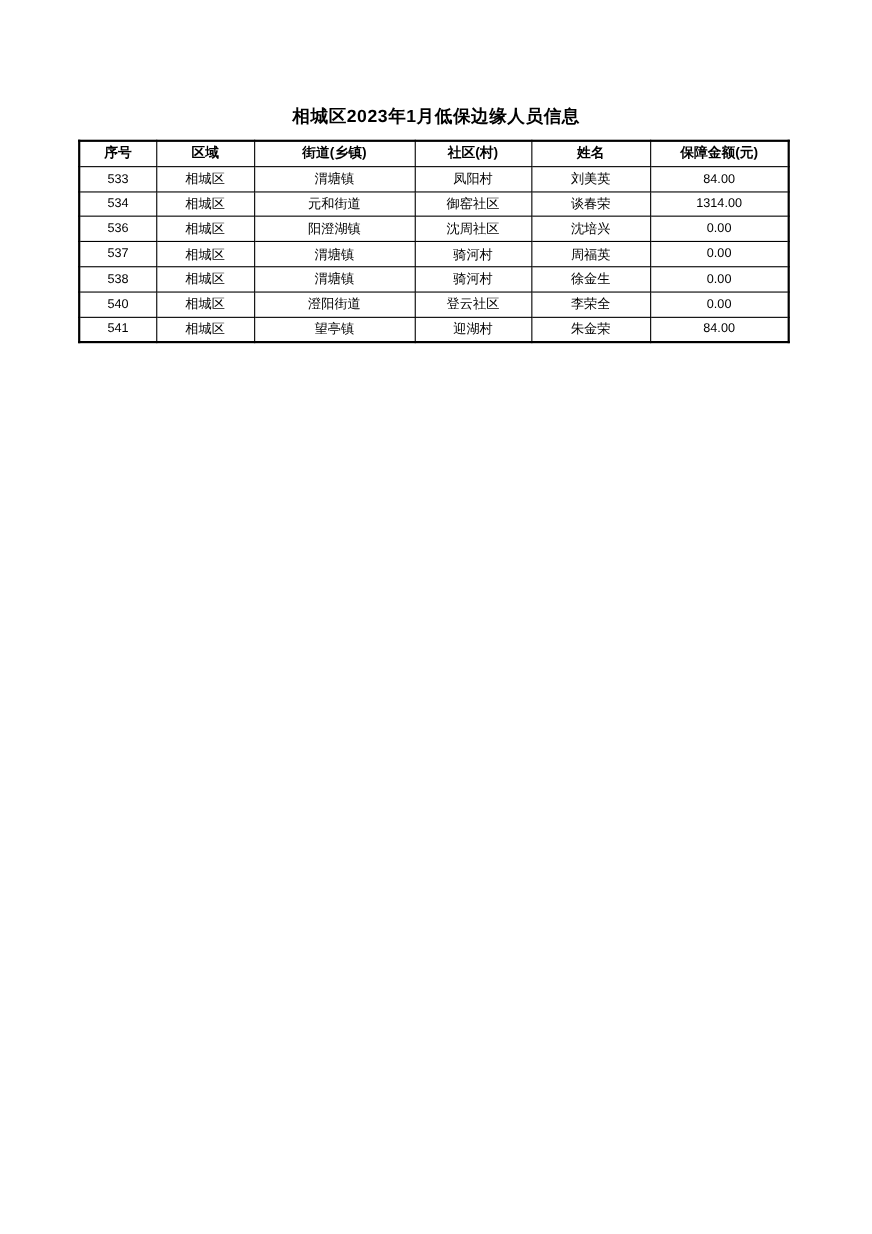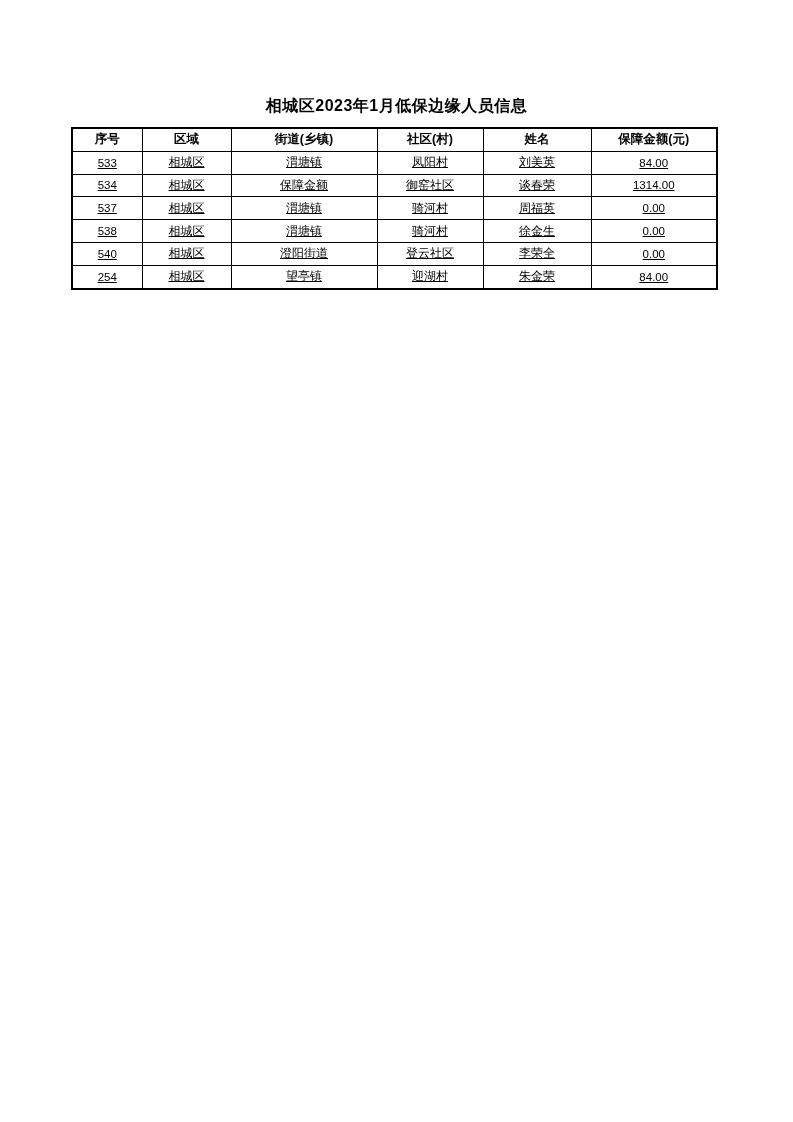--- a/index.html
+++ b/index.html
@@ -49,21 +49,20 @@
     white-space: nowrap;
   }
   .data-table th {
     font-family: "Liberation Sans", sans-serif;
     font-weight: bold;
     font-size: 12.5px;
   }
   .data-table td {
     font-size: 12px;
     font-family: "Liberation Serif", serif;
-    text-decoration: underline;
   }
   
   .data-table td:first-child,
   .data-table td:last-child {
     font-family: "Liberation Sans", sans-serif;
     font-size: 11.5px;
   }
   .footer {
     position: absolute;
     top: 1054px;
@@ -106,24 +105,32 @@
           <td>533</td>
           <td>相城区</td>
           <td>渭塘镇</td>
           <td>凤阳村</td>
           <td>刘美英</td>
           <td>84.00</td>
         </tr>
         <tr>
           <td>534</td>
           <td>相城区</td>
-          <td>保障金额</td>
+          <td>元和街道</td>
           <td>御窑社区</td>
           <td>谈春荣</td>
           <td>1314.00</td>
+        </tr>
+        <tr>
+          <td>536</td>
+          <td>相城区</td>
+          <td>阳澄湖镇</td>
+          <td>沈周社区</td>
+          <td>沈培兴</td>
+          <td>0.00</td>
         </tr>
         <tr>
           <td>537</td>
           <td>相城区</td>
           <td>渭塘镇</td>
           <td>骑河村</td>
           <td>周福英</td>
           <td>0.00</td>
         </tr>
         <tr>
@@ -136,21 +143,21 @@
         </tr>
         <tr>
           <td>540</td>
           <td>相城区</td>
           <td>澄阳街道</td>
           <td>登云社区</td>
           <td>李荣全</td>
           <td>0.00</td>
         </tr>
         <tr>
-          <td>254</td>
+          <td>541</td>
           <td>相城区</td>
           <td>望亭镇</td>
           <td>迎湖村</td>
           <td>朱金荣</td>
           <td>84.00</td>
         </tr>
       </tbody>
   </table>
 
   <div class="footer">第 15 页，共 15 页</div>

